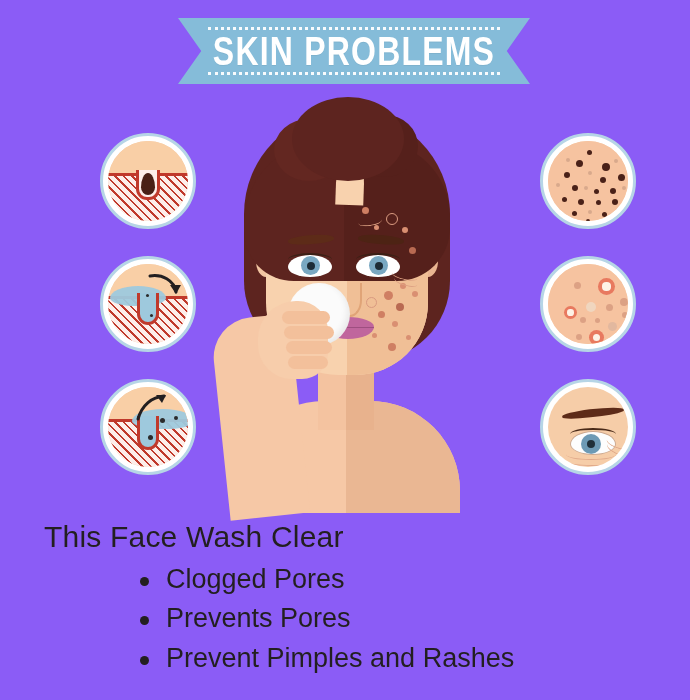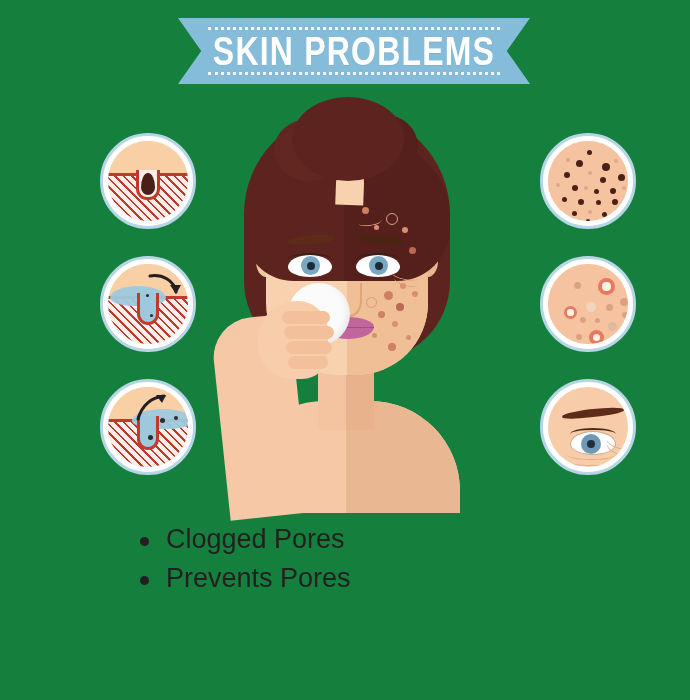--- a/index.html
+++ b/index.html
@@ -1,21 +1,21 @@
 <!DOCTYPE html>
 <html><head>
 <meta charset="utf-8">
 <style>
   html,body{margin:0;padding:0;}
   body{
     width:690px;height:700px;background:#ffffff;
     font-family:"Liberation Sans", sans-serif;
     overflow:hidden;position:relative;
   }
-  .poster{position:absolute;inset:0;background:#15803d;}
+  .poster{position:absolute;inset:0;background:#8b5cf6;}
 
   
   .banner-wrap{
     position:absolute;left:178px;top:18px;width:352px;height:66px;
   }
   .banner{
     position:absolute;inset:0;
     background:#85bcd9;
     -webkit-clip-path:polygon(0 0,100% 0,100% 100%,0 100%,6.6% 50%);
     clip-path:polygon(0 0, 100% 0, 93.4% 50%, 100% 100%, 0 100%, 6.6% 50%);
@@ -391,19 +391,21 @@
     <div class="w-layer arm"></div>
     <div class="w-layer pad"></div>
     <div class="w-layer hand"></div>
     <div class="w-layer finger" style="left:86px;top:206px;width:48px;"></div>
     <div class="w-layer finger" style="left:88px;top:221px;width:50px;"></div>
     <div class="w-layer finger" style="left:90px;top:236px;width:46px;"></div>
     <div class="w-layer finger" style="left:92px;top:251px;width:40px;"></div>
   </div>
 
   <div class="copy">
+    <h1 class="headline">This Face Wash Clear</h1>
     <ul class="benefits">
       <li><span class="b"></span><span>Clogged Pores</span></li>
       <li><span class="b"></span><span>Prevents Pores</span></li>
+      <li><span class="b"></span><span>Prevent Pimples and Rashes</span></li>
     </ul>
   </div>
 
 </div>
 
 </body></html>

